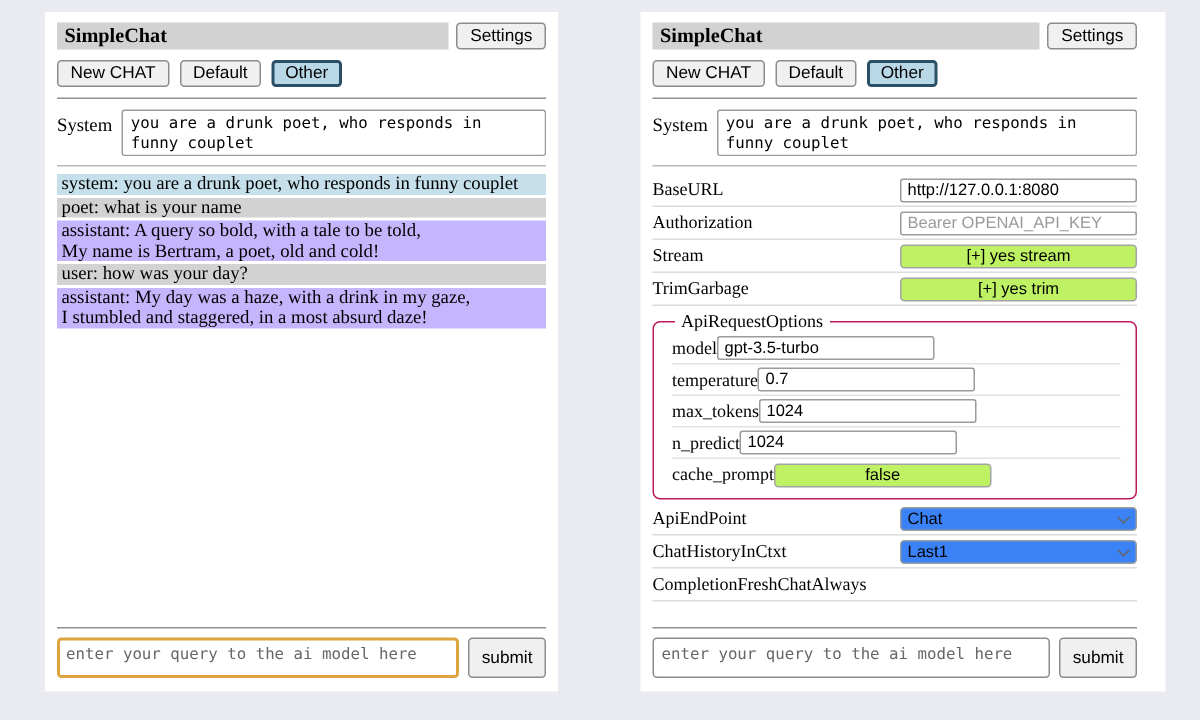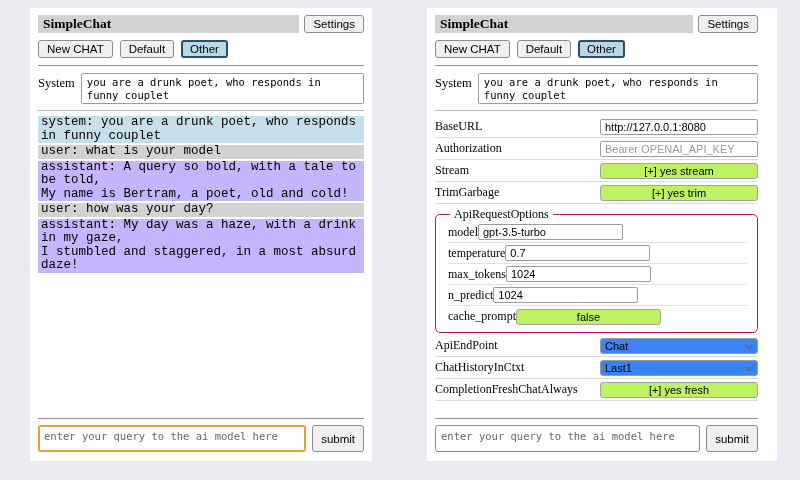--- a/index.html
+++ b/index.html
@@ -64,21 +64,21 @@
     font-family: "DejaVu Sans Mono", monospace;
     font-size: 10.5px;
     line-height: 13px;
     padding: 2px 5px;
     color: #000;
     outline: none;
   }
 
   
   .messages { margin-top: 5px; font-size: 12.5px; }
-  .msg { padding: 0 3px; margin-bottom: 2px; line-height: 13.5px; white-space: pre-line; font-family: Liberation Mono, monospace; }
+  .msg { padding: 0 3px; margin-bottom: 2px; line-height: 13.5px; white-space: pre-line; }
   .msg-system    { background: var(--system-msg-bg, #c5dfeb); }
   .msg-user      { background: var(--user-msg-bg, #d2d2d2); }
   .msg-assistant { background: #c4b5fd; }
 
   
   .footer { position: absolute; left: 8px; right: 8px; bottom: 9px; }
   #right-panel .footer { right: 19px; }
   .input-row { display: flex; gap: 6px; align-items: stretch; margin-top: 6px; }
   textarea.query-ta {
     flex: 1;
@@ -158,21 +158,21 @@
     <button class="btn active">Other</button>
   </div>
   <hr class="sep">
   <div class="system-row">
     <label>System</label>
     <textarea class="system-ta" spellcheck="false" style="">you are a drunk poet, who responds in funny couplet</textarea>
   </div>
   <hr class="sep light">
   <div class="messages">
     <div class="msg msg-system">system: you are a drunk poet, who responds in funny couplet</div>
-    <div class="msg msg-user">user: what is your model</div>
+    <div class="msg msg-user">poet: what is your name</div>
     <div class="msg msg-assistant">assistant: A query so bold, with a tale to be told,
 My name is Bertram, a poet, old and cold!</div>
     <div class="msg msg-user">user: how was your day?</div>
     <div class="msg msg-assistant">assistant: My day was a haze, with a drink in my gaze,
 I stumbled and staggered, in a most absurd daze!</div>
   </div>
   <div class="footer">
     <hr class="sep">
     <div class="input-row">
       <textarea class="query-ta" spellcheck="false" placeholder="enter your query to the ai model here" style=""></textarea>
@@ -264,23 +264,20 @@
       </span>
   </div>
   <div class="srow">
     <span>ChatHistoryInCtxt</span>
     <span class="ctrl">
         <span class="selwrap"><select class="sel"><option>Last1</option></select></span>
       </span>
   </div>
   <div class="srow">
     <span>CompletionFreshChatAlways</span>
-    <span class="ctrl">
-        <button class="wbtn">[+] yes fresh</button>
-      </span>
   </div>
 
   <div class="footer">
     <hr class="sep">
     <div class="input-row">
       <textarea class="query-ta" spellcheck="false" placeholder="enter your query to the ai model here" style=""></textarea>
       <button class="btn">submit</button>
     </div>
   </div>
 </div>

